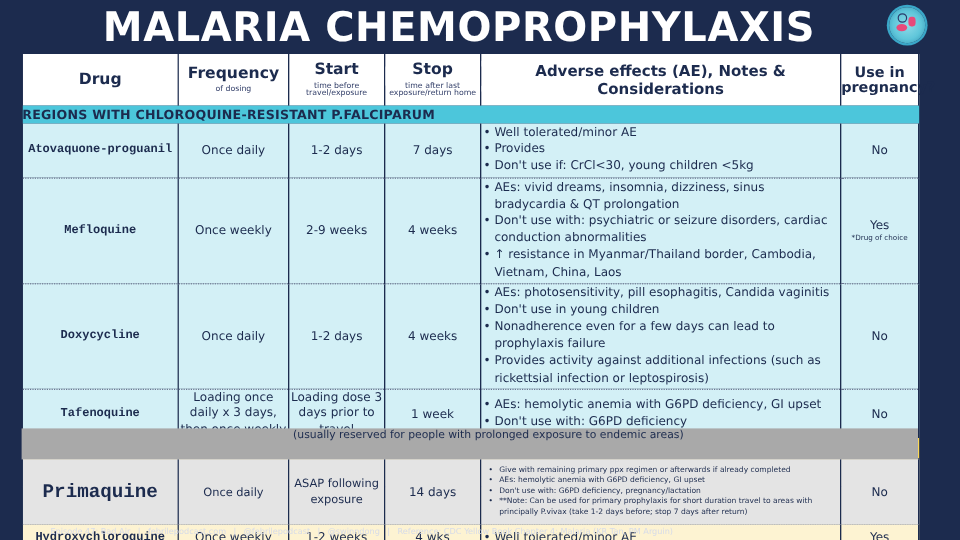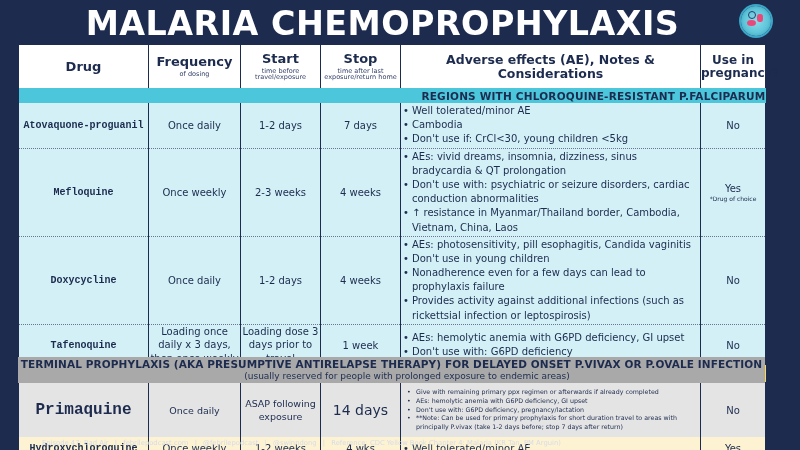--- a/index.html
+++ b/index.html
@@ -53,21 +53,21 @@
   }
   .h-main { font-size: 13px; font-weight: bold; display: block; }
   .h-sub { font-size: 6.5px; font-weight: normal; display: block; margin-top: 2px; color: #34406a; }
   .h-ae { font-size: 12.5px; font-weight: bold; }
 
   tr.section td {
     height: 15px;
     font-weight: bold;
     font-size: 10.5px;
     letter-spacing: 0.2px;
-    text-align: right;
+    text-align: left;
     border-left: none; border-right: none;
   }
   tr.sec-cyan td { background: #4cc6db; }
   tr.sec-yellow td { background: #fbd856; }
 
   tr.cyan td { background: #d3f0f6; }
   tr.yellow td { background: #fdf3d2; }
   tr.dotted td { border-bottom: 1px dotted #6b7590; }
   td.drug { font-size: 10.5px; font-weight: bold; color: #1c2b4e; font-family: Liberation Mono, monospace; }
   td.val { font-size: 9.5px; }
@@ -159,31 +159,31 @@
     </tr>
 
     <tr class="cyan dotted" style="height:28px">
       <td class="drug">Atovaquone-proguanil</td>
       <td class="val">Once daily</td>
       <td class="val">1-2 days</td>
       <td class="val">7 days</td>
       <td class="ae">
           <ul>
         <li>Well tolerated/minor AE</li>
-        <li>Cambodia</li>
+        <li>Provides</li>
         <li>Don't use if: CrCl&lt;30, young children &lt;5kg</li>
       </ul>
         </td>
       <td class="preg">No</td>
     </tr>
 
     <tr class="cyan dotted" style="height:44px">
       <td class="drug">Mefloquine</td>
       <td class="val">Once weekly</td>
-      <td class="val">2-3 weeks</td>
+      <td class="val">2-9 weeks</td>
       <td class="val">4 weeks</td>
       <td class="ae">
           <ul>
         <li>AEs: vivid dreams, insomnia, dizziness, sinus bradycardia &amp; QT prolongation</li>
         <li>Don't use with: psychiatric or seizure disorders, cardiac conduction abnormalities</li>
         <li>↑ resistance in Myanmar/Thailand border, Cambodia, Vietnam, China, Laos</li>
       </ul>
         </td>
       <td class="preg">
         <span>Yes</span>
@@ -257,38 +257,37 @@
         <li>Well tolerated/minor AE</li>
       </ul>
         </td>
       <td class="preg">Yes</td>
     </tr>
   </tbody>
 </table>
 
 <div class="terminal">
   <div class="bar">
-    <span class="bar-title">TERMINAL PROPHYLAXIS (AKA PRESUMPTIVE ANTIRELAPSE THERAPY) FOR DELAYED ONSET P.VIVAX OR P.OVALE INFECTION</span>
     <span class="bar-sub">(usually reserved for people with prolonged exposure to endemic areas)</span>
   </div>
   <table class="term">
     <colgroup>
       <col style="width:130px">
         <col style="width:92px">
         <col style="width:80px">
         <col style="width:80px">
         <col style="width:300px">
         <col style="width:65px">
     </colgroup>
     <tbody>
         <tr>
       <td class="drug" style="font-weight:bold;font-size:16px">Primaquine</td>
       <td style="font-size:9.5px">Once daily</td>
       <td style="font-size:9.5px;line-height:1.4;padding:0 4px">ASAP following exposure</td>
-      <td style="font-size:14px">14 days</td>
+      <td style="font-size:10px">14 days</td>
       <td class="ae" style="text-align:left;font-size:6.3px;line-height:1.42;padding:1px 4px 1px 6px">
             <ul>
         <li>Give with remaining primary ppx regimen or afterwards if already completed</li>
         <li>AEs: hemolytic anemia with G6PD deficiency, GI upset</li>
         <li>Don't use with: G6PD deficiency, pregnancy/lactation</li>
         <li>**Note: Can be used for primary prophylaxis for short duration travel to areas with principally P.vivax (take 1-2 days before; stop 7 days after return)</li>
       </ul>
           </td>
       <td>No</td>
     </tr>

